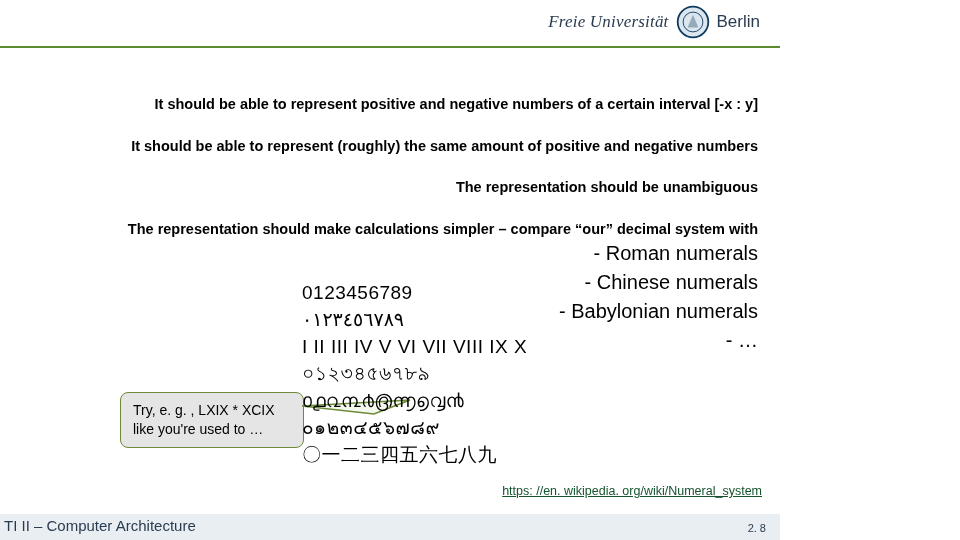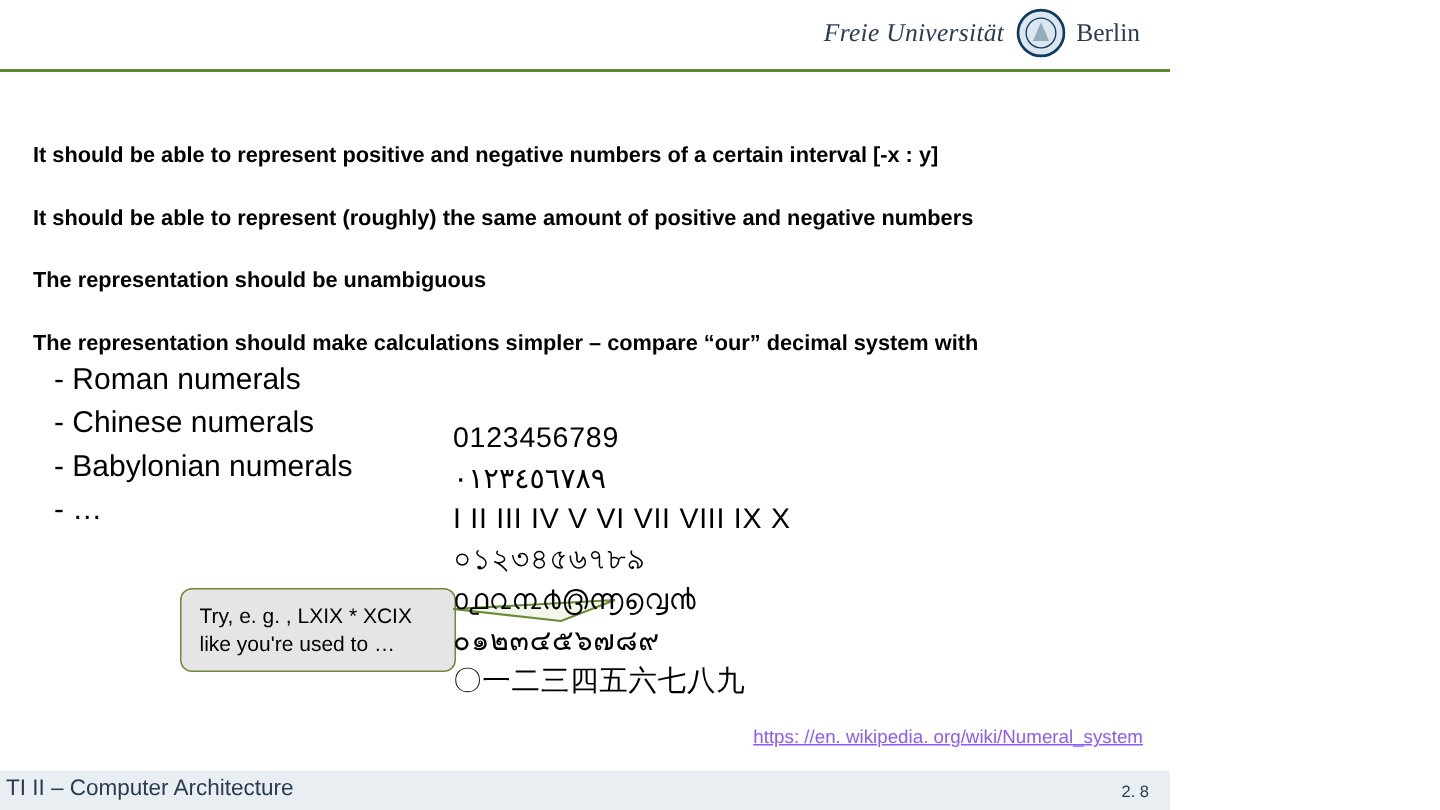--- a/index.html
+++ b/index.html
@@ -2,31 +2,31 @@
 <html><head>
 <meta charset="utf-8">
 <style>
   * { box-sizing: border-box; margin: 0; padding: 0; }
   html, body { width: 960px; height: 540px; font-family: Arial, Helvetica, sans-serif; background: #fff; color: #000; }
   .slide { position: relative; width: 780px; height: 540px; overflow: hidden; }
   .header-rule { position: absolute; top: 46px; left: 0; right: 0; height: 2px; background: #5b8a2f; }
   .logo-wrap { position: absolute; top: 4px; right: 14px; display: flex; align-items: center; gap: 6px; background: #fff; padding: 0 6px 0 14px; }
   .logo-text { font-family: Georgia, 'Times New Roman', serif; font-style: italic; font-size: 17px; color: #2a3b50; letter-spacing: .2px; }
   .logo-seal { width: 36px; height: 36px; }
-  .logo-word2 { font-family: Liberation Serif, serif; font-size: 17px; color: #2a3b50; text-align: right; }
+  .logo-word2 { font-family: Liberation Sans, sans-serif; font-size: 17px; color: #2a3b50; text-align: right; }
   .title { position: absolute; top: 58px; left: 22px; font-size: 22px; font-weight: 700; color: #0f3b5f; }
   .body { position: absolute; top: 95px; left: 22px; right: 22px; }
-  .para { font-size: 14.5px; line-height: 1.35; margin-bottom: 22px; font-weight: 600; }
+  .para { font-size: 14.5px; line-height: 1.35; margin-bottom: 22px; font-weight: 600; text-align: right; }
   .bullets { margin-left: 14px; font-weight: 400; }
   .bullets div { font-size: 20px; line-height: 1.45; }
   .callout { position: absolute; left: 120px; top: 392px; width: 184px; padding: 8px 12px; border: 1.5px solid #6c8a3a; border-radius: 8px; background: #e5e5e5; font-size: 14px; line-height: 1.35; }
   .callout-tail { position: absolute; left: 302px; top: 398px; }
   .numerals-img { position: absolute; right: 38px; top: 280px; width: 440px; font-family: Liberation Sans, sans-serif; }
   .numerals-img .row { font-size: 19px; line-height: 1.42; white-space: nowrap; letter-spacing: .5px; }
-  .ref-link { position: absolute; right: 18px; bottom: 42px; font-size: 12.5px; color: #8b5cf6; text-decoration: underline; margin-left: 12px; }
+  .ref-link { position: absolute; right: 18px; bottom: 42px; font-size: 12.5px; color: #14532d; text-decoration: underline; margin-left: 12px; }
   .footer-bar { position: absolute; left: 0; right: 0; bottom: 0; height: 26px; background: #e9eef3; }
   .footer-left { position: absolute; left: 4px; bottom: 6px; font-size: 15px; color: #2a3b50; }
   .footer-right { position: absolute; right: 14px; bottom: 6px; font-size: 11px; color: #2a3b50; }
 </style>
 </head>
 <body>
 <div class="slide">
 
 <div class="header-rule"></div>
 <div class="logo-wrap">

